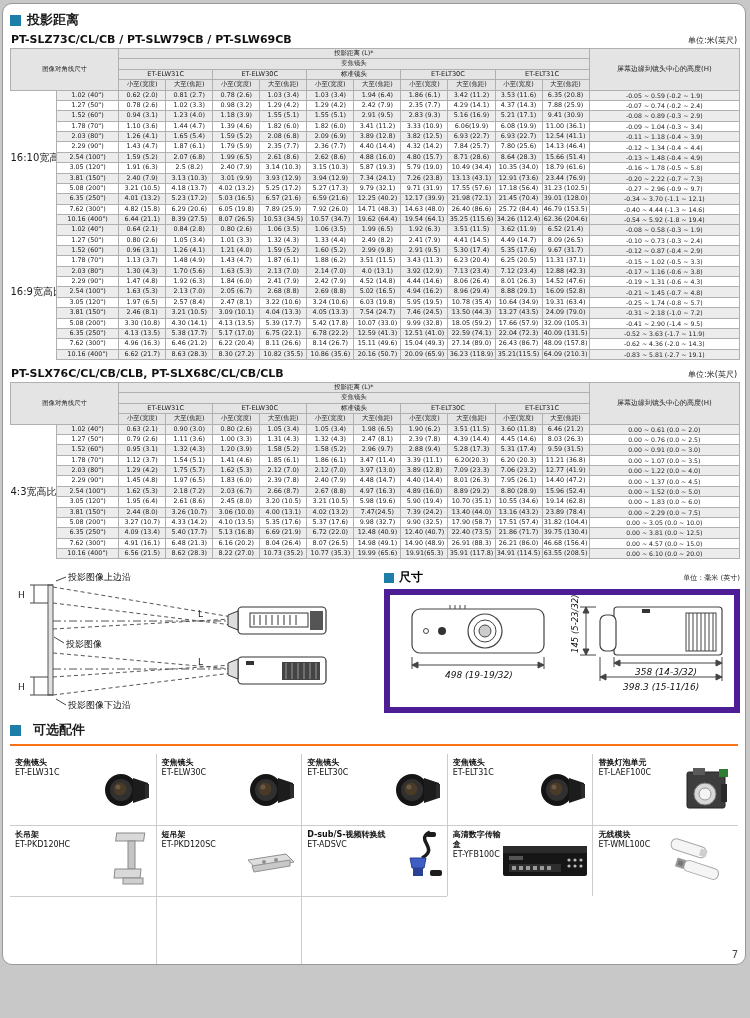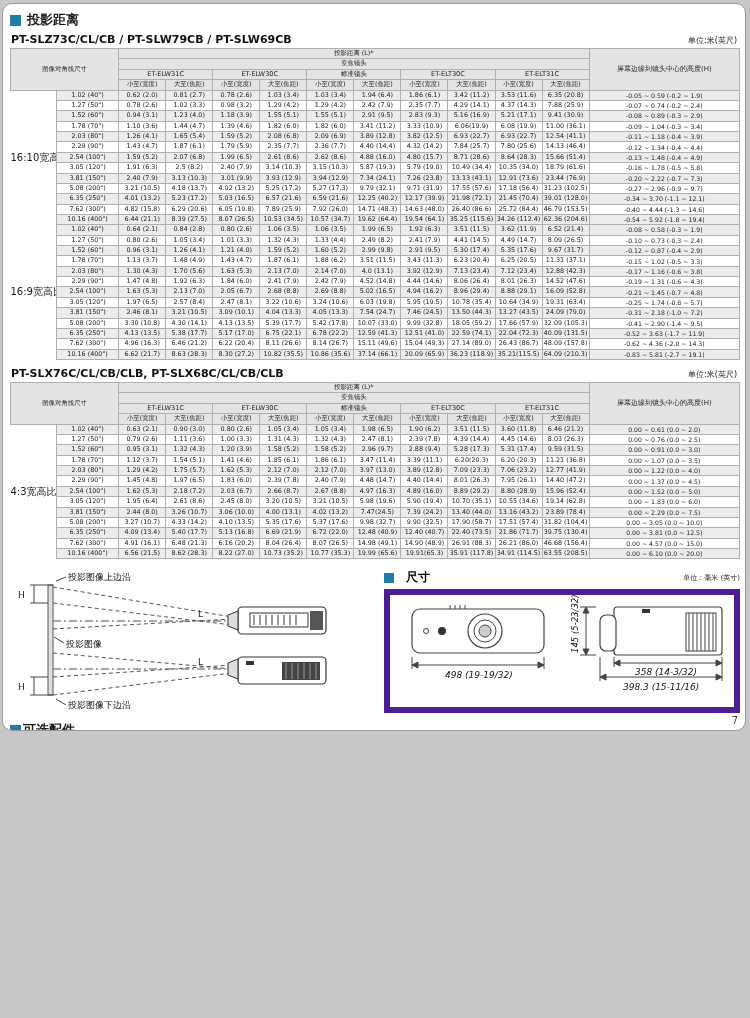--- a/index.html
+++ b/index.html
@@ -1,16 +1,16 @@
 <!DOCTYPE html>
 <html><head>
 <meta charset="utf-8">
 <style>
   html,body{margin:0;padding:0;background:#c8c8c8;font-family:"DejaVu Sans",sans-serif;}
-  .page{position:relative;width:744px;height:728px;margin:3px auto 0 2px;background:#fff;
+  .page{position:relative;width:744px;height:962px;margin:3px auto 0 2px;background:#fff;
         border:1px solid #999;border-radius:10px;box-sizing:border-box;padding:5px 7px 0 7px;overflow:hidden;}
   
   .sec-head{display:flex;align-items:center;gap:6px;margin:2px 0 4px 0;}
   .sq{width:11px;height:11px;background:#1d7ea8;display:inline-block;}
   .sec-title{font-size:13px;font-weight:bold;color:#1a1a1a;}
   .model-row{display:flex;justify-content:space-between;align-items:flex-end;margin:3px 1px 2px 1px;}
   .models{font-size:11px;font-weight:bold;color:#111;}
   .unit{font-size:8px;color:#222;}
   
   table.spec{border-collapse:collapse;table-layout:fixed;width:730px;font-size:6.4px;color:#1a1a1a;}
@@ -22,26 +22,26 @@
   table.spec tr.band td{background:#ececec;}
   table.spec tr.band td.aspect{background:#fff;}
   table.spec td.hcol{font-size:6.2px;}
   
   .notes{margin:5px 2px 0 2px;font-size:7px;color:#222;line-height:1.5;}
   
   .mid{display:flex;margin-top:10px;gap:6px;}
   .proj-diagram{width:368px;height:142px;}
   .dims{width:356px;}
   .dims-head{display:flex;justify-content:space-between;align-items:center;margin-bottom:3px;}
-  .dims-title{display:flex;align-items:center;gap:12px;font-size:12px;font-weight:bold;}
+  .dims-title{display:flex;align-items:center;gap:5px;font-size:12px;font-weight:bold;}
   .dims-unit{font-size:7px;color:#222;}
   .dims-box{border:6px solid #4c1d95;height:112px;font-style:italic;}
   
   .acc-sec{margin-top:8px;}
-  .acc-head{display:flex;align-items:center;gap:2px;padding-bottom:5px;border-bottom:2px solid #14532d;margin-bottom:16px;}
+  .acc-head{display:flex;align-items:center;gap:12px;padding-bottom:5px;border-bottom:2px solid #f97316;margin-bottom:8px;}
   .acc-grid{display:grid;grid-template-columns:repeat(5,1fr);}
   .acc-cell{min-height:71px;padding:4px 3px 2px 5px;border-left:1px solid #ccc;border-top:1px solid #ccc;
         display:flex;justify-content:space-between;box-sizing:border-box;}
   .acc-cell:nth-child(5n+1){border-left:none;}
   .acc-cell:nth-child(-n+5){border-top:none;}
   .acc-name{font-size:8px;font-weight:bold;color:#111;line-height:1.2;}
   .acc-model{font-size:8px;color:#111;line-height:1.3;}
   .acc-img{align-self:center;}
   .page-num{position:absolute;right:7px;bottom:4px;font-size:10px;color:#444;}
   svg text{font-family:"DejaVu Sans",sans-serif;}
@@ -458,21 +458,21 @@
           <td>48.09 (157.8)</td>
           <td class="hcol">-0.62 ~ 4.36 (-2.0 ~ 14.3)</td>
         </tr>
         <tr class="band">
           <td>10.16 (400")</td>
           <td>6.62 (21.7)</td>
           <td>8.63 (28.3)</td>
           <td>8.30 (27.2)</td>
           <td>10.82 (35.5)</td>
           <td>10.86 (35.6)</td>
-          <td>37.14 (66.1)</td>
+          <td>20.16 (50.7)</td>
           <td>20.09 (65.9)</td>
           <td>36.23 (118.9)</td>
           <td>35.21(115.5)</td>
           <td>64.09 (210.3)</td>
           <td class="hcol">-0.83 ~ 5.81 (-2.7 ~ 19.1)</td>
         </tr>
       </tbody>
     </table>
 
   <div class="model-row" style="margin-top:7px;">
@@ -933,20 +933,24 @@
           <div class="acc-img"><svg width="56" height="50" viewBox="0 0 56 50">
               <rect x="8" y="8" width="38" height="36" rx="2" fill="#3d3d3d" stroke="#222"></rect>
               <rect x="14" y="4" width="12" height="7" fill="#5a5a5a"></rect>
               <rect x="40" y="5" width="9" height="8" fill="#2e7d32"></rect>
               <circle cx="26" cy="30" r="11" fill="#d8d8d8" stroke="#777"></circle>
               <circle cx="26" cy="30" r="6" fill="#f4f4f4" stroke="#999"></circle>
               <rect x="42" y="20" width="6" height="18" fill="#2a2a2a"></rect>
             </svg></div>
         </div>
         <div class="acc-cell">
+          <div>
+            <div class="acc-name">长吊架</div>
+            <div class="acc-model">ET-PKD120HC</div>
+          </div>
           <div class="acc-img"><svg width="44" height="58" viewBox="0 0 44 58">
               <rect x="8" y="2" width="28" height="8" fill="#d9d9d9" stroke="#8a8a8a" transform="skewX(-8)"></rect>
               <rect x="19" y="10" width="7" height="28" fill="#c4c4c4" stroke="#8a8a8a"></rect>
               <rect x="10" y="38" width="26" height="9" fill="#d9d9d9" stroke="#8a8a8a" transform="skewX(-6)"></rect>
               <rect x="14" y="47" width="20" height="6" fill="#cfcfcf" stroke="#8a8a8a"></rect>
             </svg></div>
         </div>
         <div class="acc-cell">
           <div>
             <div class="acc-name">短吊架</div>

